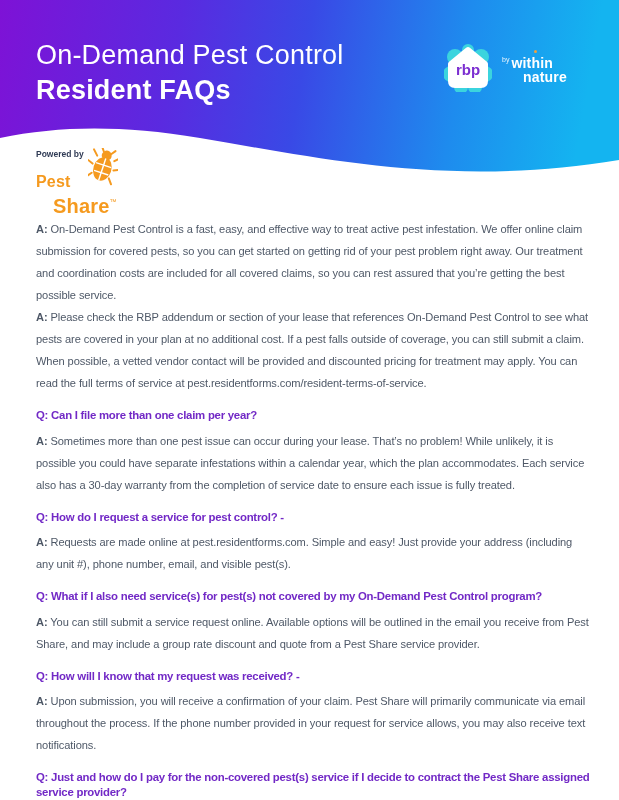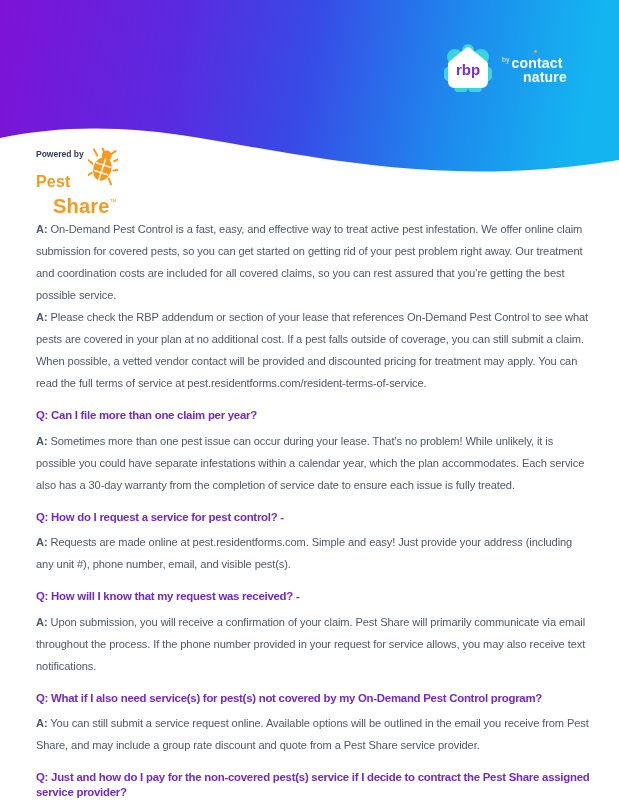--- a/index.html
+++ b/index.html
@@ -48,38 +48,42 @@
   }
   .a b{font-weight:700;}
   .faq:first-child .q{margin-top:0;}
 </style>
 </head>
 <body>
 
 <div class="page">
 
   <div class="header">
+    <div class="titles">
+      <h1>On-Demand Pest Control</h1>
+      <h2>Resident FAQs</h2>
+    </div>
 
     <div class="rbp-lockup">
       <svg class="rbp-icon" viewBox="0 0 48 48">
         <g fill="#3bd4de">
           <circle cx="11" cy="13" r="8"></circle>
           <circle cx="37" cy="13" r="8"></circle>
           <circle cx="7" cy="30" r="8"></circle>
           <circle cx="41" cy="30" r="8"></circle>
           <circle cx="17" cy="43" r="7"></circle>
           <circle cx="31" cy="43" r="7"></circle>
           <circle cx="24" cy="6" r="6"></circle>
         </g>
         <path d="M24,6 L41,20 L41,37 Q41,41 37,41 L11,41 Q7,41 7,37 L7,20 Z" fill="#ffffff" stroke="#ffffff" stroke-width="6" stroke-linejoin="round"></path>
         <text x="24" y="31" text-anchor="middle" font-family="Liberation Sans, sans-serif" font-size="15" font-weight="bold" fill="#7c2fd1">rbp</text>
       </svg>
       <div class="sn">
         <span class="o-dot"></span>
-        <span class="by">by</span><span class="w1">contact</span><br>
+        <span class="by">by</span><span class="w1">within</span><br>
         <span class="w2">nature</span>
       </div>
     </div>
 
     <svg class="wave" viewBox="0 0 619 92" preserveAspectRatio="none">
       <path d="M0,18 C60,6 120,5 200,18 C320,38 450,68 619,40 L619,92 L0,92 Z" fill="#ffffff"></path>
     </svg>
   </div>
 
   <div class="pestshare">
@@ -121,27 +125,27 @@
       <p class="q">Q: Can I file more than one claim per year?</p>
       <p class="a"><b>A:</b> <span>Sometimes more than one pest issue can occur during your lease. That’s no problem! While unlikely, it is possible you could have separate infestations within a calendar year, which the plan accommodates. Each service also has a 30-day warranty from the completion of service date to ensure each issue is fully treated.</span></p>
     </div>
 
     <div class="faq">
       <p class="q">Q: How do I request a service for pest control? -</p>
       <p class="a"><b>A:</b> <span>Requests are made online at pest.residentforms.com. Simple and easy! Just provide your address (including any unit #), phone number, email, and visible pest(s).</span></p>
     </div>
 
     <div class="faq">
-      <p class="q">Q: How will I know that my request was received? -</p>
-      <p class="a"><b>A:</b> <span>Upon submission, you will receive a confirmation of your claim. Pest Share will primarily communicate via email throughout the process. If the phone number provided in your request for service allows, you may also receive text notifications.</span></p>
+      <p class="q">Q: What if I also need service(s) for pest(s) not covered by my On-Demand Pest Control program?</p>
+      <p class="a"><b>A:</b> <span>You can still submit a service request online. Available options will be outlined in the email you receive from Pest Share, and may include a group rate discount and quote from a Pest Share service provider.</span></p>
     </div>
 
     <div class="faq">
-      <p class="q">Q: What if I also need service(s) for pest(s) not covered by my On-Demand Pest Control program?</p>
-      <p class="a"><b>A:</b> <span>You can still submit a service request online. Available options will be outlined in the email you receive from Pest Share, and may include a group rate discount and quote from a Pest Share service provider.</span></p>
+      <p class="q">Q: How will I know that my request was received? -</p>
+      <p class="a"><b>A:</b> <span>Upon submission, you will receive a confirmation of your claim. Pest Share will primarily communicate via email throughout the process. If the phone number provided in your request for service allows, you may also receive text notifications.</span></p>
     </div>
 
     <div class="faq">
       <p class="q">Q: Just and how do I pay for the non-covered pest(s) service if I decide to contract the Pest Share assigned service provider?</p>
     </div>
 
     <div class="faq">
       <p class="q">Q: What happens if I receive a bill after the service?</p>
 
     </div>

